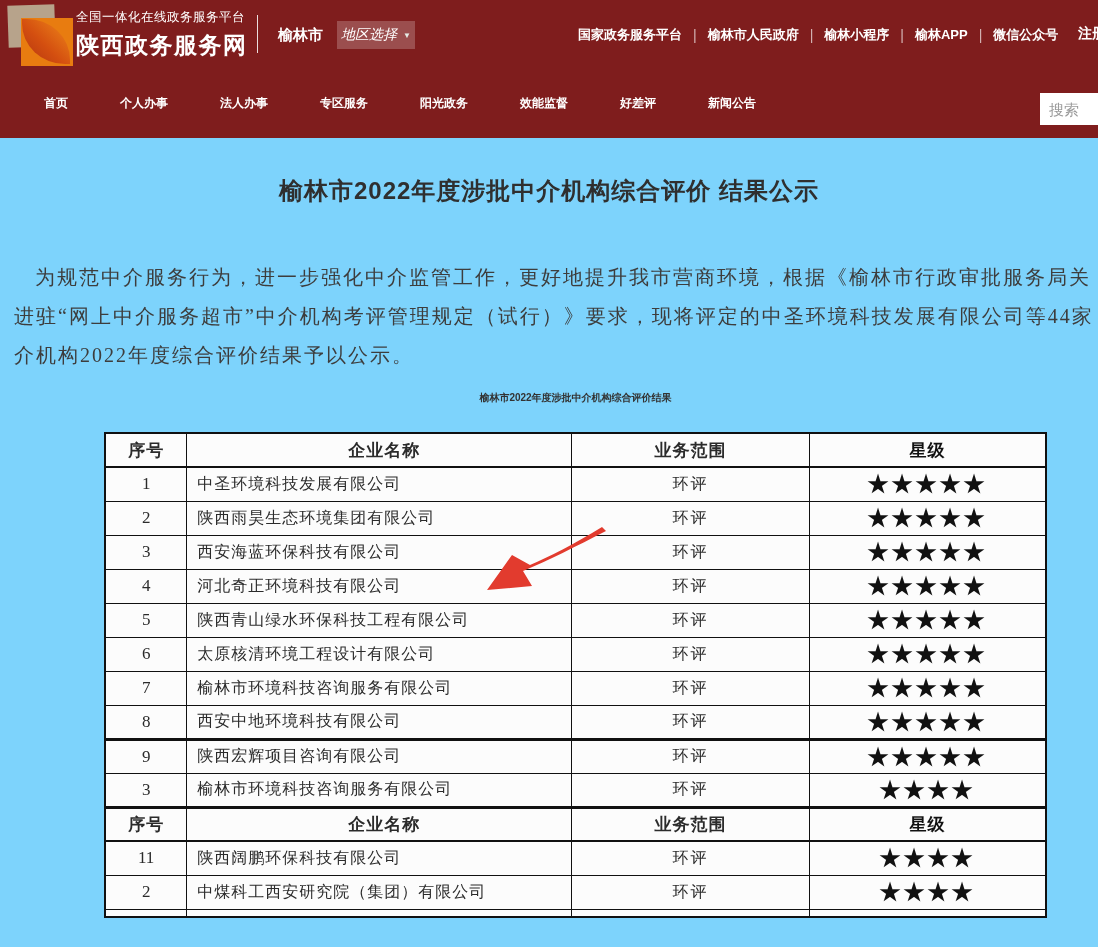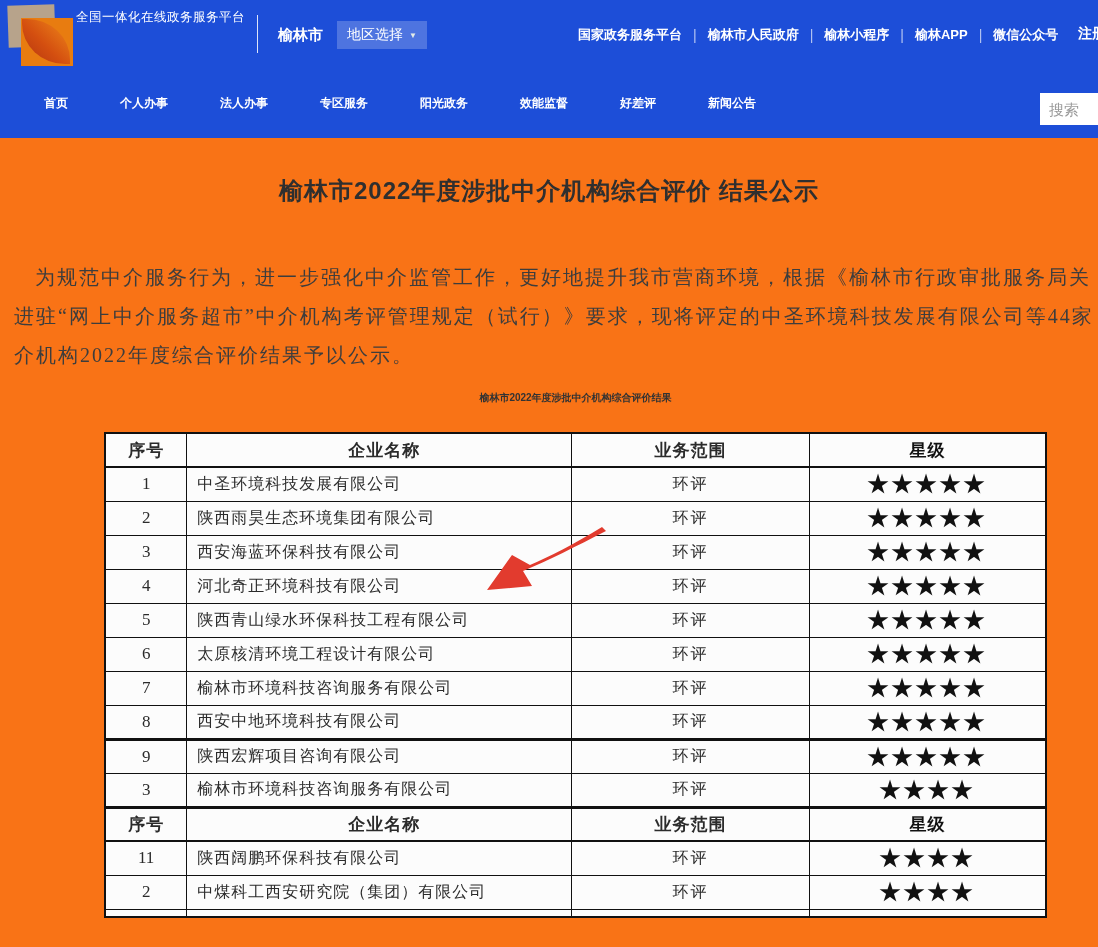--- a/index.html
+++ b/index.html
@@ -6,21 +6,21 @@
   html,body { width:1098px; height:947px; overflow:hidden; }
   body {
     position:relative;
     background:#f7f7f7;
     font-family:"Liberation Sans","DejaVu Sans",sans-serif;
   }
 
   
   .topbar {
     position:absolute; top:0; left:0; width:1098px; height:138px;
-    background:#1d4ed8; color:#fff;
+    background:#7f1d1d; color:#fff;
   }
   .brand-row { position:absolute; top:0; left:0; width:100%; height:68px; }
 
   .logo { position:absolute; left:8px; top:4px; width:66px; height:62px; cursor:pointer; }
   .logo .tan-square {
     position:absolute; left:0; top:1px; width:47px; height:42px;
     background:#b7a38b; transform:rotate(-2deg);
   }
   .logo .orange-square {
     position:absolute; left:13px; top:14px; width:52px; height:48px;
@@ -37,23 +37,24 @@
   .site-name { font-size:23px; font-weight:600; letter-spacing:1.5px; margin-top:4px; }
 
   .vdivider {
     position:absolute; left:257px; top:15px; width:1px; height:38px;
     background:rgba(255,255,255,0.85);
   }
   .city { position:absolute; left:278px; top:26px; font-size:15px; font-weight:bold; }
 
   .region-btn {
     position:absolute; left:337px; top:21px; height:28px;
-    padding:0 10px; display:flex; align-items:center; gap:6px;
+    padding:0 4px; display:flex; align-items:center; gap:6px;
     background:rgba(255,255,255,0.22); font-size:14px; cursor:pointer;
     white-space:nowrap;
+    font-style:italic;
   }
   .region-btn .caret { font-size:8px; color:#e4ece6; }
 
   .quick-links {
     position:absolute; left:578px; top:26px; height:18px;
     display:flex; align-items:center; white-space:nowrap;
     font-size:13px; font-weight:bold;
   }
   .quick-links .qlink { cursor:pointer;text-align:center; }
   .quick-links .sep { margin:0 11px; font-weight:normal; opacity:0.65; font-size:14px; }
@@ -74,21 +75,21 @@
   .search-box input {
     width:100%; height:100%; border:none; outline:none;
     padding-left:9px; font-size:15px; color:#555; background:transparent;
     font-family:"Liberation Sans","DejaVu Sans",sans-serif;
   }
   .search-box input::placeholder { color:#9a9a9a; opacity:1; }
 
   
   .content {
     position:absolute; top:138px; left:0; width:1098px; height:809px;
-    background:#f97316; overflow:hidden;
+    background:#7dd3fc; overflow:hidden;
   }
   .page-title {
     margin-top:37px; text-align:center;
     font-size:24px; font-weight:bold; letter-spacing:1px; color:#2f2f2f;
   }
   .paragraph {
     position:absolute; top:120px; left:14px; width:1400px;
     font-family:"Liberation Serif","DejaVu Serif",serif;
     font-size:20px; line-height:39px; letter-spacing:2px; color:#3d3d3d;
     white-space:nowrap;
@@ -128,20 +129,21 @@
 
 <header class="topbar">
   <div class="brand-row">
     <div class="logo">
       <div class="tan-square"></div>
       <div class="orange-square"></div>
       <div class="leaf"></div>
     </div>
     <div class="brand-text">
       <div class="tagline">全国一体化在线政务服务平台</div>
+      <div class="site-name">陕西政务服务网</div>
     </div>
     <div class="vdivider"></div>
     <div class="city">榆林市</div>
     <div class="region-btn">
       <span>地区选择</span>
       <span class="caret">▼</span>
     </div>
 
     <div class="quick-links">
       <span class="qlink">国家政务服务平台</span>

